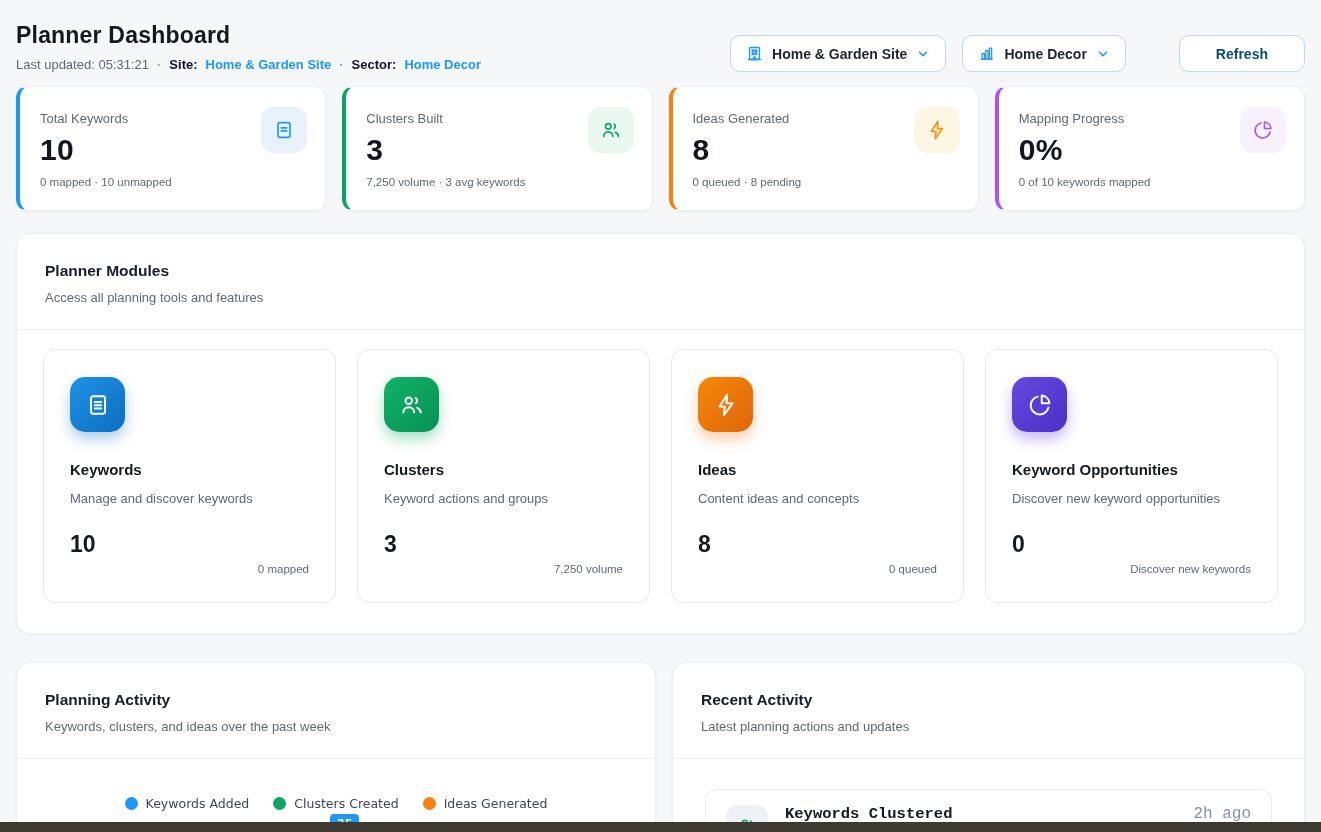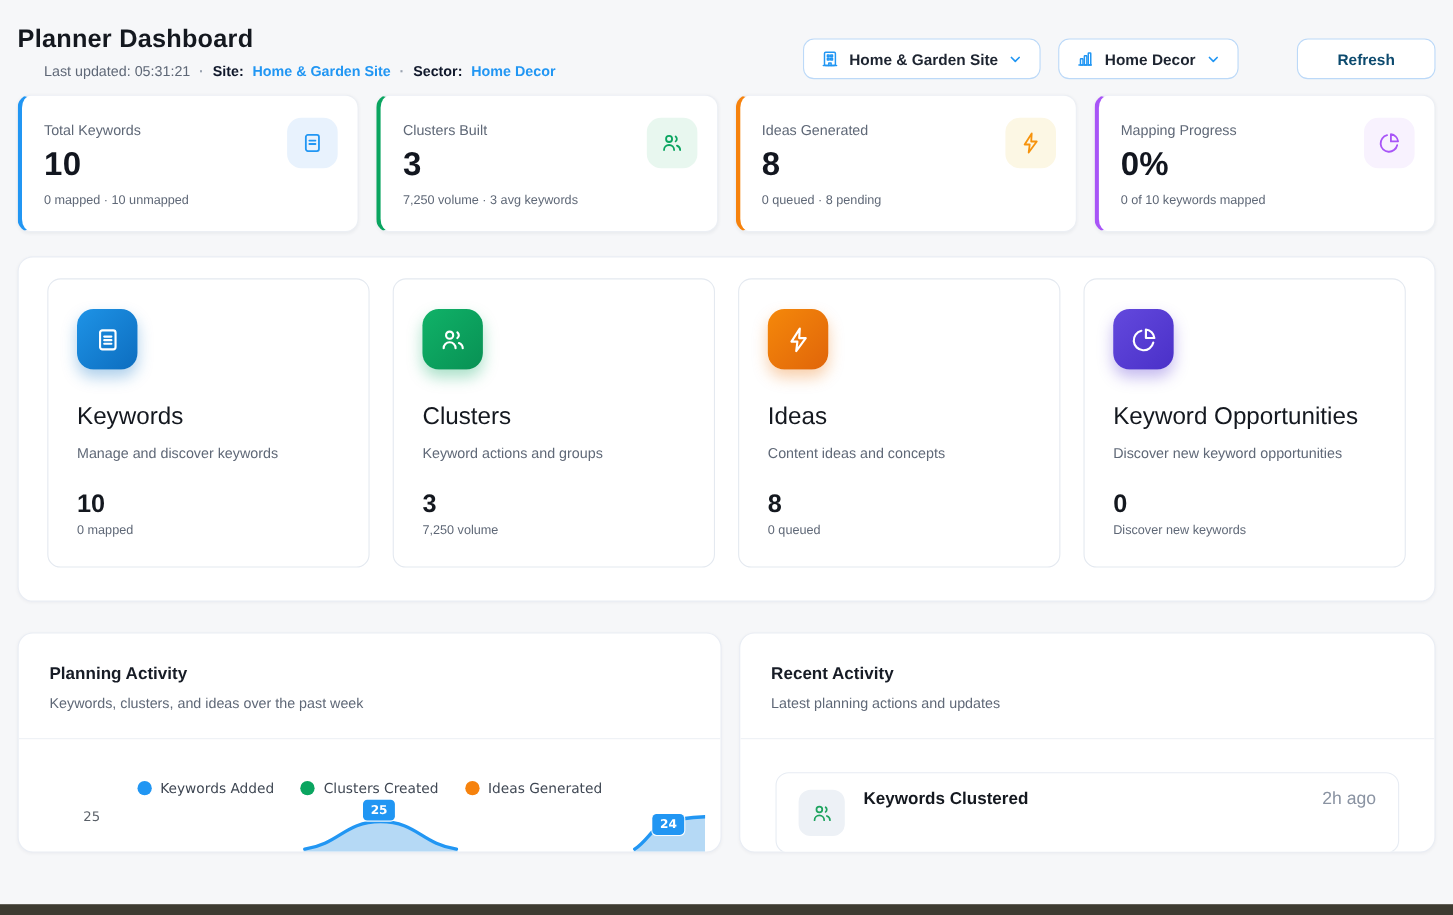--- a/index.html
+++ b/index.html
@@ -8,21 +8,21 @@
     position:relative; overflow:hidden;
     background:#f6f7f9;
     font-family:"Liberation Sans", sans-serif;
     color:#171c26;
   }
   .page { padding:22px 16px 0; }
 
   
   .header-row { display:flex; justify-content:space-between; align-items:flex-end; }
   .page-title { font-size:23px; font-weight:800; letter-spacing:.2px; color:#14181f; }
-  .meta-row { margin-top:8px; font-size:13px; color:#5f6877; display:flex; gap:8px; align-items:center;margin-left:24px; }
+  .meta-row { margin-top:8px; font-size:13px; color:#5f6877; display:flex; gap:8px; align-items:center; }
   .meta-row .dot { color:#9aa3b0; font-weight:700; }
   .meta-label { color:#0f172a; font-weight:700; }
   .meta-link { color:#2196f3; font-weight:700; text-decoration:none; cursor:pointer; }
 
   .toolbar { display:flex; gap:16px; margin-top:6px; }
   .tb-btn {
     display:flex; align-items:center; gap:9px;
     background:#fff; border:1px solid #bcd9f8; border-radius:10px;
     height:37px; padding:0 15px;
     font-size:14px; font-weight:700; color:#1d2430; cursor:pointer;
@@ -70,24 +70,24 @@
     border:1px solid #e4e9f0; border-radius:12px; padding:27px 26px; cursor:pointer; background:#fff;
   }
   .module-icon {
     width:55px; height:55px; border-radius:15px; color:#fff;
     display:flex; align-items:center; justify-content:center;
   }
   .mi-blue   { background:linear-gradient(135deg,#1e93e6,#0d6dbf); box-shadow:0 7px 14px rgba(19,118,199,.35); }
   .mi-green  { background:linear-gradient(135deg,#10b268,#089154); box-shadow:0 7px 14px rgba(10,165,96,.35); }
   .mi-orange { background:linear-gradient(135deg,#f5880a,#e0650a); box-shadow:0 7px 14px rgba(235,118,13,.35); }
   .mi-indigo { background:linear-gradient(135deg,#6349dd,#4a30c8); box-shadow:0 7px 14px rgba(85,55,210,.35); }
-  .module-title { font-size:22px; font-weight:400; margin-top:29px; color:#14181f; }
+  .module-title { font-size:15px; font-weight:700; margin-top:29px; color:#14181f; }
   .module-desc  { font-size:13px; color:#5f6877; margin-top:13px; }
   .module-value { font-size:23px; font-weight:800; margin-top:25px; color:#14181f; }
-  .module-sub   { font-size:11.5px; color:#5f6877; margin-top:5px; }
+  .module-sub   { font-size:11.5px; color:#5f6877; margin-top:5px;text-align:right; }
 
   
   .bottom-grid { display:grid; grid-template-columns:640px 1fr; gap:16px; margin-top:28px; }
   .bottom-card { height:200px; overflow:hidden; position:relative; }
 
   
   .legend-row { display:flex; justify-content:center; gap:24px; margin-top:37px; }
   .legend-item { display:flex; align-items:center; gap:8px; font-size:12.5px; color:#3f4753;
                  font-family:"DejaVu Sans", sans-serif; }
   .legend-dot { width:13px; height:13px; border-radius:50%; }
@@ -105,21 +105,21 @@
 
   
   .activity-item {
     margin:30px 32px 0; border:1px solid #e7ecf3; border-radius:12px;
     padding:15px 20px; display:flex; gap:17px; align-items:flex-start; background:#fff; cursor:pointer;
   }
   .activity-icon-tile {
     width:42px; height:42px; border-radius:11px; background:#edf1f6; color:#1da35e;
     display:flex; align-items:center; justify-content:center; flex:0 0 auto;
   }
-  .activity-text { flex:1 1 auto; }
+  .activity-text { flex:1 1 auto;font-family:Liberation Mono, monospace; }
   .activity-top { display:flex; align-items:baseline; }
   .activity-title { font-size:15.5px; font-weight:800; color:#14181f; }
   .activity-time { margin-left:auto; font-size:16px; color:#8a93a2; }
 
   .bottom-bar { position:absolute; left:0; bottom:0; width:100%; height:10px; background:#3d3b31; z-index:9; }
 </style>
 </head>
 <body>
 
 <div class="page">
@@ -227,20 +227,24 @@
       <div class="stat-icon-tile tile-purple">
         <svg class="icon-svg" width="22" height="22" viewBox="0 0 24 24" fill="none" stroke="currentColor" stroke-width="1.8" stroke-linecap="round" stroke-linejoin="round">
           <path d="M19.8 14.2A8.3 8.3 0 1 1 9.8 4.3"></path>
             <path d="M13.6 3.3a8 8 0 0 1 7.1 7.1h-7.1z"></path>
         </svg>
       </div>
     </div>
   </div>
 
   <div class="panel modules-panel">
+    <div class="panel-head">
+      <div class="panel-title">Planner Modules</div>
+      <div class="panel-sub">Access all planning tools and features</div>
+    </div>
     <div class="modules-body">
 
       <div class="module-card">
         <div class="module-icon mi-blue">
           <svg class="icon-svg" width="26" height="26" viewBox="0 0 24 24" fill="none" stroke="currentColor" stroke-width="1.8" stroke-linecap="round" stroke-linejoin="round">
             <rect x="5.5" y="4" width="13" height="16" rx="2"></rect>
               <line x1="9" y1="9.2" x2="15" y2="9.2"></line>
               <line x1="9" y1="12.2" x2="15" y2="12.2"></line>
               <line x1="9" y1="15.2" x2="15" y2="15.2"></line>
           </svg>

